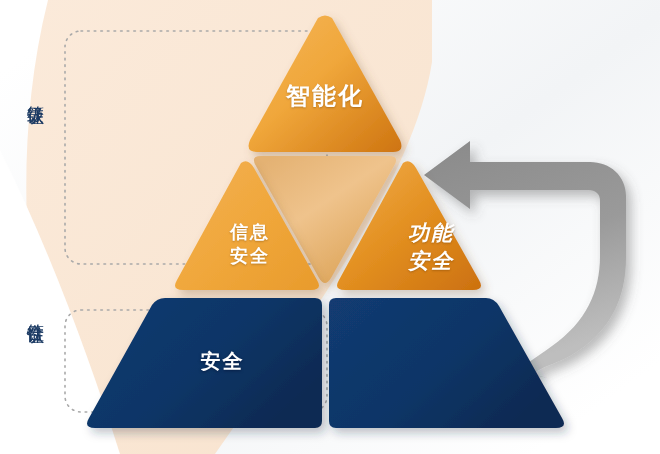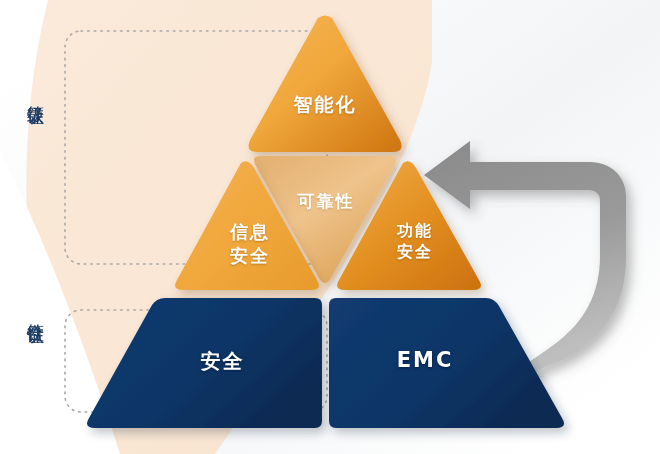--- a/index.html
+++ b/index.html
@@ -31,25 +31,25 @@
     position:absolute;
     color:#ffffff;
     font-weight:bold;
     text-align:center;
     white-space:pre-line;
     letter-spacing:2px;
     text-shadow:0 1px 2px rgba(90,50,0,.35);
     user-select:none;
     font-family:"DejaVu Sans","Liberation Sans",sans-serif;
   }
-  #t-intelligent{ left:265px; top:92px; width:120px; font-size:19px; }
+  #t-intelligent{ left:265px; top:80px; width:120px; font-size:24px; }
   #t-reliability{ left:272px; top:190px; width:108px; font-size:17px;
                   text-shadow:0 1px 2px rgba(120,80,20,.30); }
   #t-infosec{ left:200px; top:220px; width:100px; font-size:18px; line-height:1.32; }
-  #t-funcsafe{ left:365px; top:220px; width:100px; font-size:16px; line-height:1.32; }
+  #t-funcsafe{ left:381px; top:220px; width:100px; font-size:21px; line-height:1.32;font-style:italic; }
   #t-safety{ left:150px; top:348px; width:145px; font-size:20px;
              text-shadow:0 1px 3px rgba(0,10,40,.55); }
   #t-emc{ left:345px; top:348px; width:160px; font-size:21px;
           text-shadow:0 1px 3px rgba(0,10,40,.55); }
 </style>
 </head>
 <body>
 
 <div id="stage">
 
@@ -175,25 +175,23 @@
       <path fill="url(#gNavy)" d="M 336,298 L 486,298 Q 494,298 499,306 L 562,418 Q 568,428 556,428 L 336,428 Q 329,428 329,421 L 329,305 Q 329,298 336,298 Z"></path>
     </g>
   </svg>
 
   <div class="vlabel" id="label-grade">等级认证</div>
 
   <div class="vlabel" id="label-compliance">符合性认证</div>
 
   <div class="shapetext" id="t-intelligent">智能化</div>
 
-  <div class="shapetext" id="t-reliability">可靠性</div>
 
   <div class="shapetext" id="t-infosec">信息
 安全</div>
 
   <div class="shapetext" id="t-funcsafe">功能
 安全</div>
 
   <div class="shapetext" id="t-safety">安全</div>
 
-  <div class="shapetext" id="t-emc">EMC</div>
 
 </div>
 
 </body></html>

